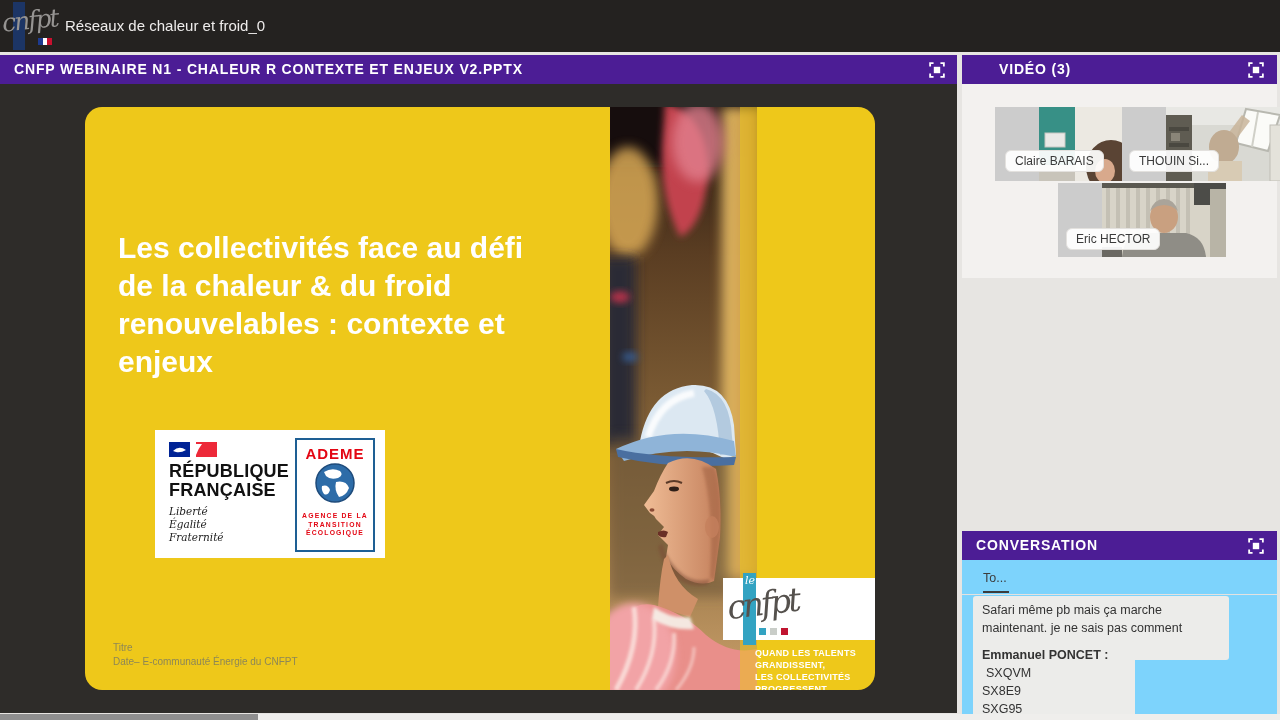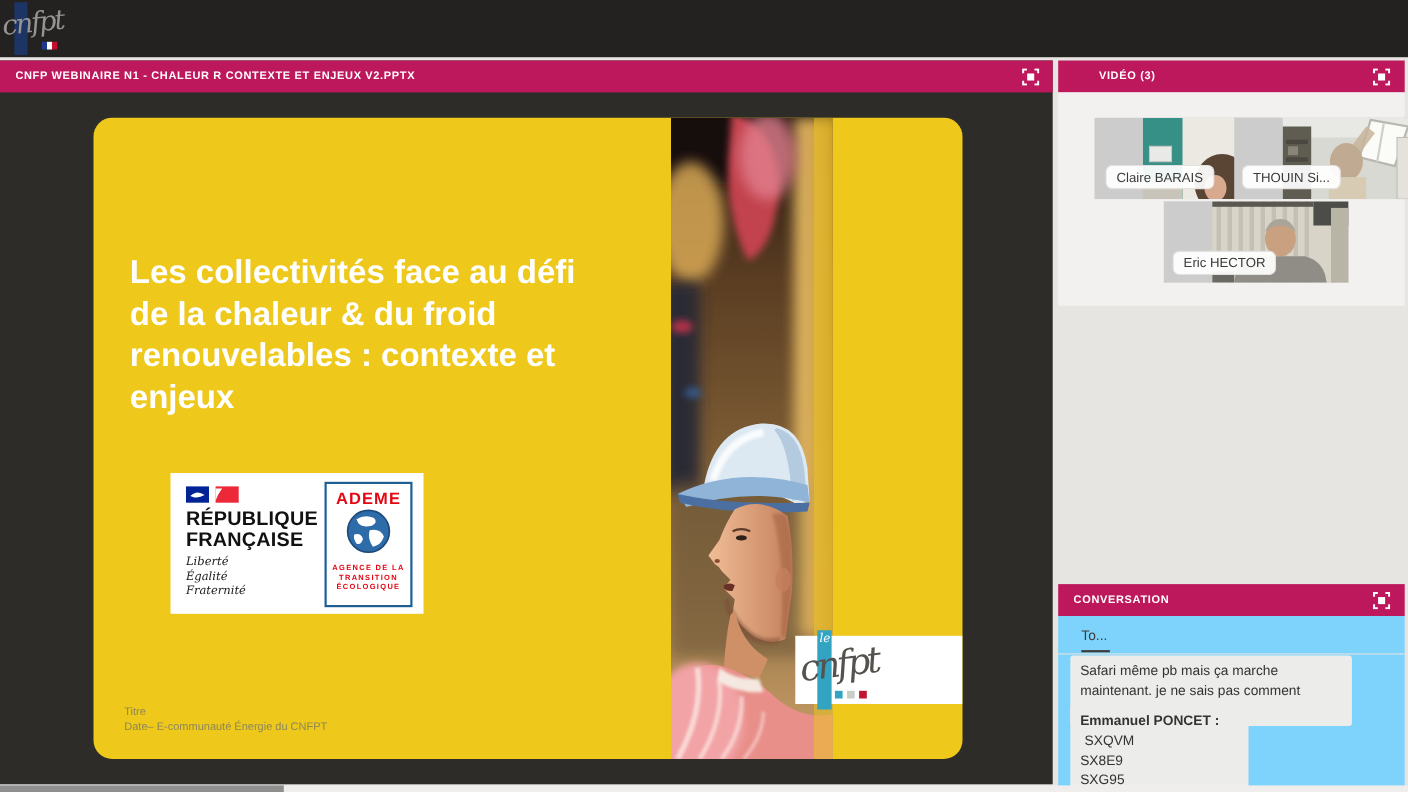--- a/index.html
+++ b/index.html
@@ -15,21 +15,21 @@
   .topbar{left:0;top:0;width:1280px;height:52px;background:#242220;}
   .topbar-title{left:65px;top:0;height:52px;line-height:52px;color:#eeeceb;font-size:15px;}
   .cnfpt-mini{left:2px;top:2px;width:60px;height:48px;}
   .cnfpt-mini .stripe{left:11px;top:0;width:12px;height:48px;background:#1c3565;}
   .cnfpt-mini .script{left:0px;top:4px;font-family:"DejaVu Serif",serif;font-style:italic;
     font-size:25px;color:#969492;transform:rotate(-6deg);letter-spacing:-2px;}
   .flag{width:14px;height:7px;background:linear-gradient(90deg,#1d3a8f 0 33%,#ffffff 33% 66%,#c8102e 66% 100%);}
   .cnfpt-mini .flag{left:36px;top:36px;}
 
   
-  .panel-head{height:29px;background:#be185d;color:#ffffff;font-size:10px;font-weight:bold;
+  .panel-head{height:29px;background:#4c1d95;color:#ffffff;font-size:14px;font-weight:bold;
     letter-spacing:.06em;line-height:29px;padding-left:14px;box-sizing:border-box;}
   .fsbtn{position:absolute;top:7px;width:16px;height:16px;cursor:pointer;background:none;border:none;padding:0;}
 
   
   .pres{left:0;top:55px;width:957px;height:658px;background:#2e2c29;}
   .pres .panel-head{position:absolute;left:0;top:0;width:957px;}
   .slide{left:85px;top:52px;width:790px;height:583px;background:#eec81a;overflow:hidden;border-radius:17px;}
   .slide-title{left:33px;top:122px;color:#ffffff;font-weight:bold;font-size:30px;line-height:38px;white-space:nowrap;}
   .logo-box{left:70px;top:323px;width:230px;height:128px;background:#ffffff;}
   .rf{left:14px;top:12px;width:120px;}
@@ -76,20 +76,21 @@
 </style>
 </head>
 <body>
 
 <div class="abs topbar">
   <div class="abs cnfpt-mini">
     <div class="abs stripe"></div>
     <div class="abs script">cnfpt</div>
     <div class="abs flag"></div>
   </div>
+  <div class="abs topbar-title">Réseaux de chaleur et froid_0</div>
 </div>
 
 <div class="abs pres">
   <div class="panel-head">
     <span>CNFP WEBINAIRE N1 - CHALEUR R CONTEXTE ET ENJEUX V2.PPTX</span>
     <button class="fsbtn" style="right:12px;">
       <svg width="16" height="16" viewBox="0 0 14 14">
         <path d="M1,4 V1 H4 M10,1 H13 V4 M13,10 V13 H10 M4,13 H1 V10" stroke="#ffffff" stroke-width="1.6" fill="none"></path>
         <rect x="4.2" y="4.2" width="5.6" height="5.6" fill="#ffffff"></rect>
       </svg>
@@ -207,20 +208,26 @@
     </div>
 
     <div class="abs band">
       <div class="abs stripe"></div>
       <div class="abs le">le</div>
       <div class="abs script">cnfpt</div>
       <div class="abs sq" style="left:36px;background:#33a3c2;"></div>
       <div class="abs sq" style="left:47px;background:#c9cdc8;"></div>
       <div class="abs sq" style="left:58px;background:#c01430;"></div>
     </div>
+    <div class="abs tagline">
+      <div>QUAND LES TALENTS</div>
+      <div>GRANDISSENT,</div>
+      <div>LES COLLECTIVITÉS</div>
+      <div>PROGRESSENT</div>
+    </div>
   </div>
 </div>
 
 <div class="abs vidpanel">
   <div class="panel-head">
     <span>VIDÉO (3)</span>
     <button class="fsbtn" style="right:13px;">
       <svg width="16" height="16" viewBox="0 0 14 14">
         <path d="M1,4 V1 H4 M10,1 H13 V4 M13,10 V13 H10 M4,13 H1 V10" stroke="#ffffff" stroke-width="1.6" fill="none"></path>
         <rect x="4.2" y="4.2" width="5.6" height="5.6" fill="#ffffff"></rect>

